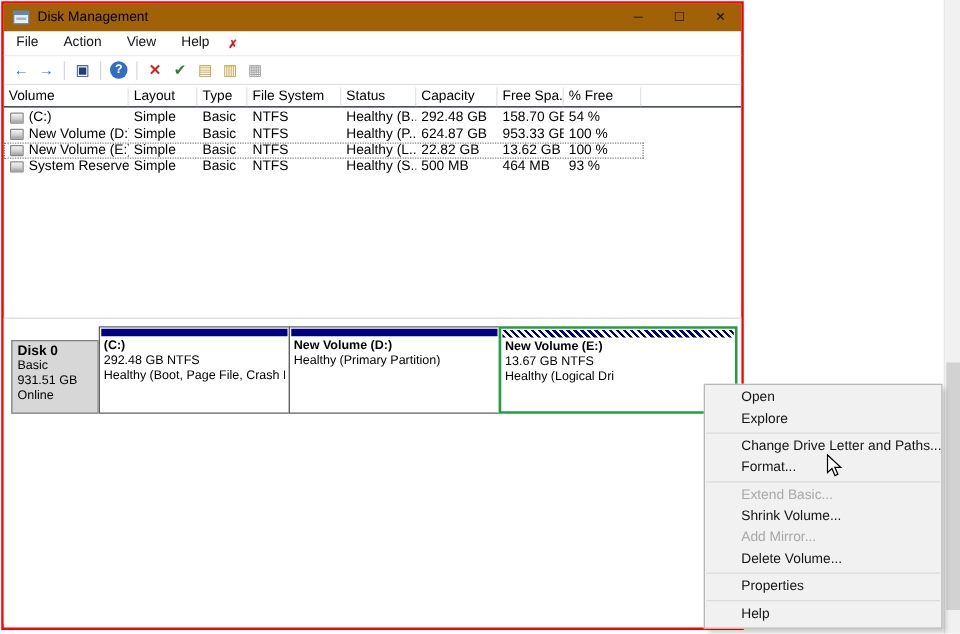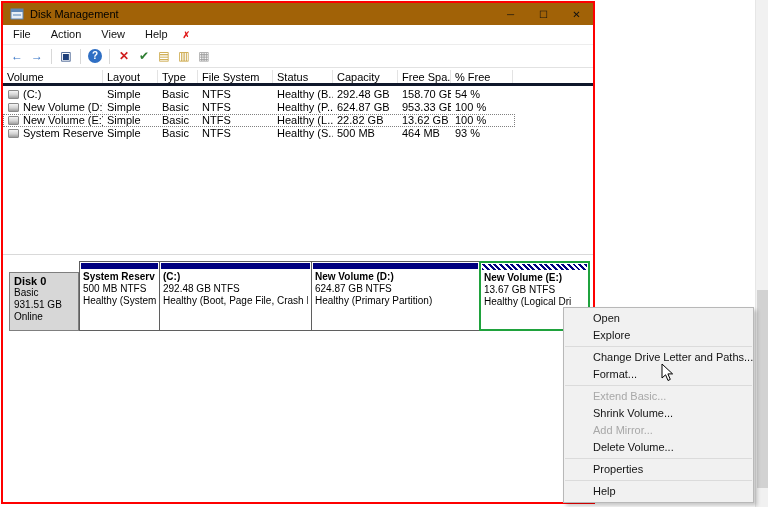--- a/index.html
+++ b/index.html
@@ -31,21 +31,21 @@
   .navy { color:#1d3f7a; }
   .red  { color:#cf1f1f; font-weight:bold; }
   .grn  { color:#2e7d32; }
   .gold { color:#c49a2c; }
   .gray { color:#9a9a9a; }
   .help-circ { width:14px; height:14px; border-radius:50%; background:#2f6fc4; color:#fff;
                font-size:10px; font-weight:bold; display:flex; align-items:center; justify-content:center; }
 
   
   .volume-pane { height:186px; font-size:11px; overflow:hidden; }
-  .vt-header { display:flex; height:16px; line-height:15px; border-bottom:3px solid #0f172a;
+  .vt-header { display:flex; height:16px; line-height:15px; border-bottom:1px solid #0f172a;
                margin-top:2px; color:#000; }
   .vt-hcell { border-right:1px solid #e3e3e3; padding-left:4px; white-space:nowrap; overflow:hidden; }
   .c0{width:100px} .c1{width:55px} .c2{width:40px} .c3{width:75px}
   .c4{width:60px} .c5{width:65px} .c6{width:53px} .c7{width:62px}
   .filler { flex:1; border-right:none; }
   .vt-rows { margin-top:2px; }
   .vt-row { display:flex; height:13px; line-height:13px; align-items:center; width:512px; }
   .vt-row.focused { outline:1px dotted #808080; outline-offset:-1px; }
   .vt-cell { padding-left:4px; white-space:nowrap; overflow:hidden; }
   .vcell { display:flex; align-items:center; }
@@ -203,41 +203,32 @@
 
     <div class="disk-pane">
       <div class="disk-strip">
         <div class="disk-info">
           <div class="dname">Disk 0</div>
           <div>Basic</div>
           <div>931.51 GB</div>
           <div>Online</div>
         </div>
         <div class="partitions">
-          <div class="part p0">
-            <div class="part-bar"></div>
-            <div class="part-body">
-              <div class="part-title">System Reserv</div>
-              <div class="part-line">500 MB NTFS</div>
-              <div class="part-line">Healthy (System</div>
-            </div>
-          </div>
           <div class="part p1">
             <div class="part-bar"></div>
             <div class="part-body">
               <div class="part-title">(C:)</div>
               <div class="part-line">292.48 GB NTFS</div>
               <div class="part-line">Healthy (Boot, Page File, Crash Dum</div>
             </div>
           </div>
           <div class="part p2">
             <div class="part-bar"></div>
             <div class="part-body">
               <div class="part-title">New Volume (D:)</div>
-              <div class="part-line">624.87 GB NTFS</div>
               <div class="part-line">Healthy (Primary Partition)</div>
             </div>
           </div>
           <div class="part p3 selected">
             <div class="part-bar"></div>
             <div class="part-body">
               <div class="part-title">New Volume (E:)</div>
               <div class="part-line">13.67 GB NTFS</div>
               <div class="part-line">Healthy (Logical Dri</div>
             </div>

